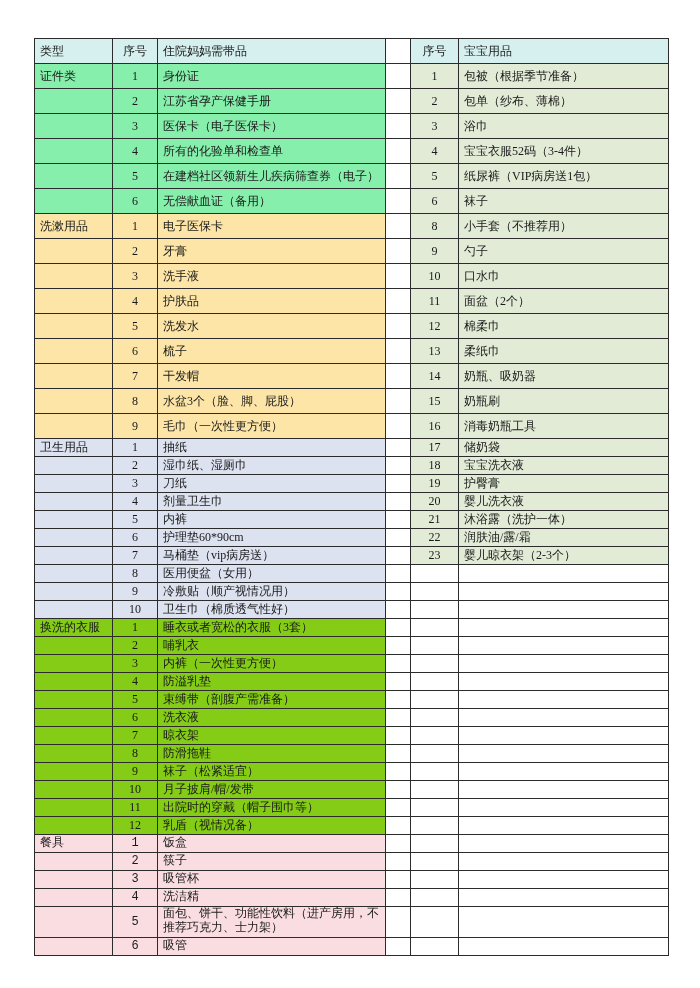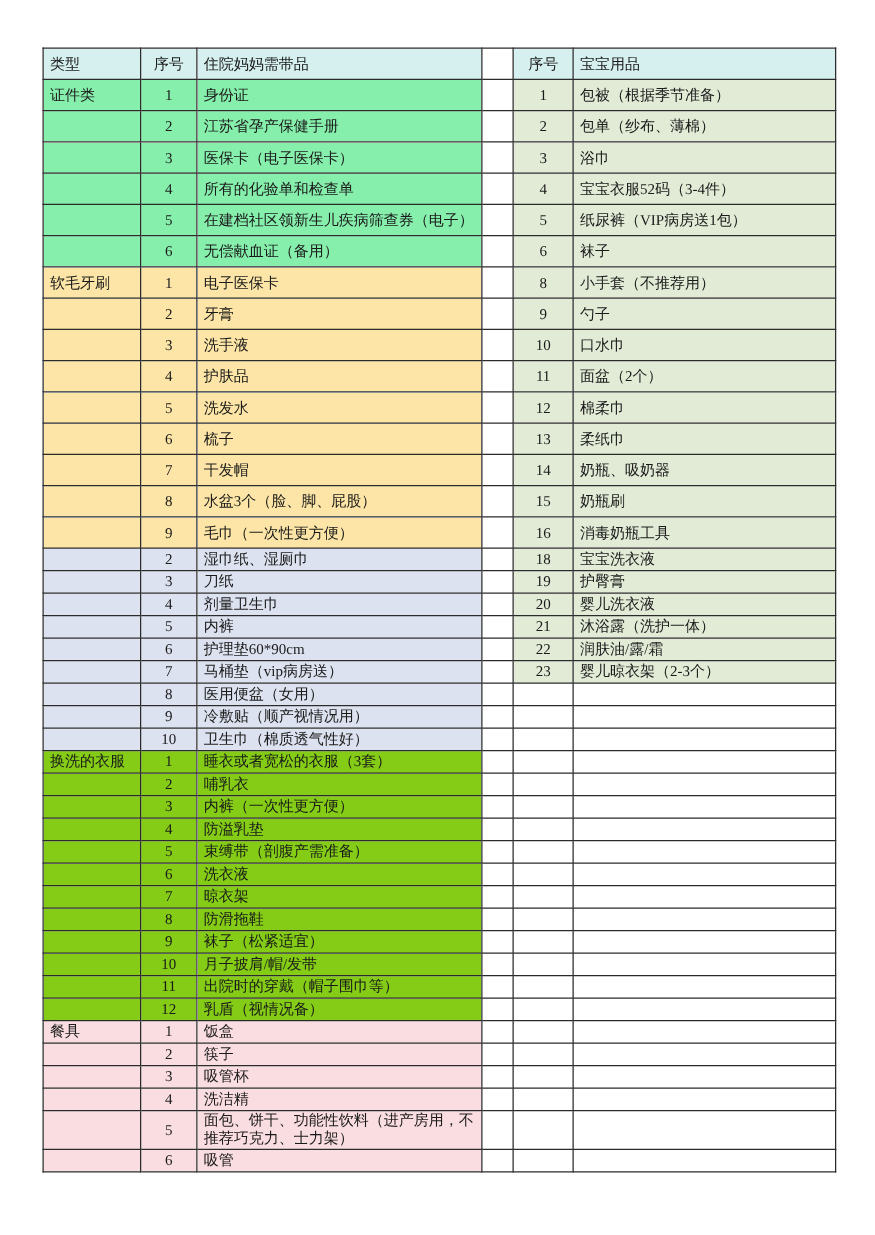--- a/index.html
+++ b/index.html
@@ -31,21 +31,21 @@
   td.blank{background:#ffffff;}
 
   
   .hdr{background:#d6efef;}
   
   .pink{background:#86efac;}
   .orange{background:#f2b191;}
   .yellow{background:#fce5a6;}
   .blue{background:#dde2f0;}
   .gray{background:#84cc16;}
-  .pink2{background:#fadde1;}
+  .pink2{background:#fadde1;font-family:Liberation Mono, monospace;}
   .green{background:#e2ebd6;}
 
   .r-tall{height:25px;}
   .r-med{height:24px;}
   .r-sm{height:18px;}
   .wrap2{line-height:1.15;}
 </style>
 </head>
 <body>
 
@@ -110,21 +110,21 @@
         </tr>
         <tr class="r-tall">
           <td class="pink type"></td>
           <td class="pink no">6</td>
           <td class="pink item">无偿献血证（备用）</td>
           <td class="gap"></td>
           <td class="green no">6</td>
           <td class="green item">袜子</td>
         </tr>
         <tr class="r-tall">
-          <td class="yellow type">软毛牙刷</td>
+          <td class="yellow type">洗漱用品</td>
           <td class="yellow no">1</td>
           <td class="yellow item">电子医保卡</td>
           <td class="gap"></td>
           <td class="green no">8</td>
           <td class="green item">小手套（不推荐用）</td>
         </tr>
         <tr class="r-tall">
           <td class="yellow type"></td>
           <td class="yellow no">2</td>
           <td class="yellow item">牙膏</td>
@@ -180,20 +180,28 @@
           <td class="green no">15</td>
           <td class="green item">奶瓶刷</td>
         </tr>
         <tr class="r-tall">
           <td class="yellow type"></td>
           <td class="yellow no">9</td>
           <td class="yellow item">毛巾（一次性更方便）</td>
           <td class="gap"></td>
           <td class="green no">16</td>
           <td class="green item">消毒奶瓶工具</td>
+        </tr>
+        <tr class="r-sm">
+          <td class="blue type">卫生用品</td>
+          <td class="blue no">1</td>
+          <td class="blue item">抽纸</td>
+          <td class="gap"></td>
+          <td class="green no">17</td>
+          <td class="green item">储奶袋</td>
         </tr>
         <tr class="r-sm">
           <td class="blue type"></td>
           <td class="blue no">2</td>
           <td class="blue item">湿巾纸、湿厕巾</td>
           <td class="gap"></td>
           <td class="green no">18</td>
           <td class="green item">宝宝洗衣液</td>
         </tr>
         <tr class="r-sm">

